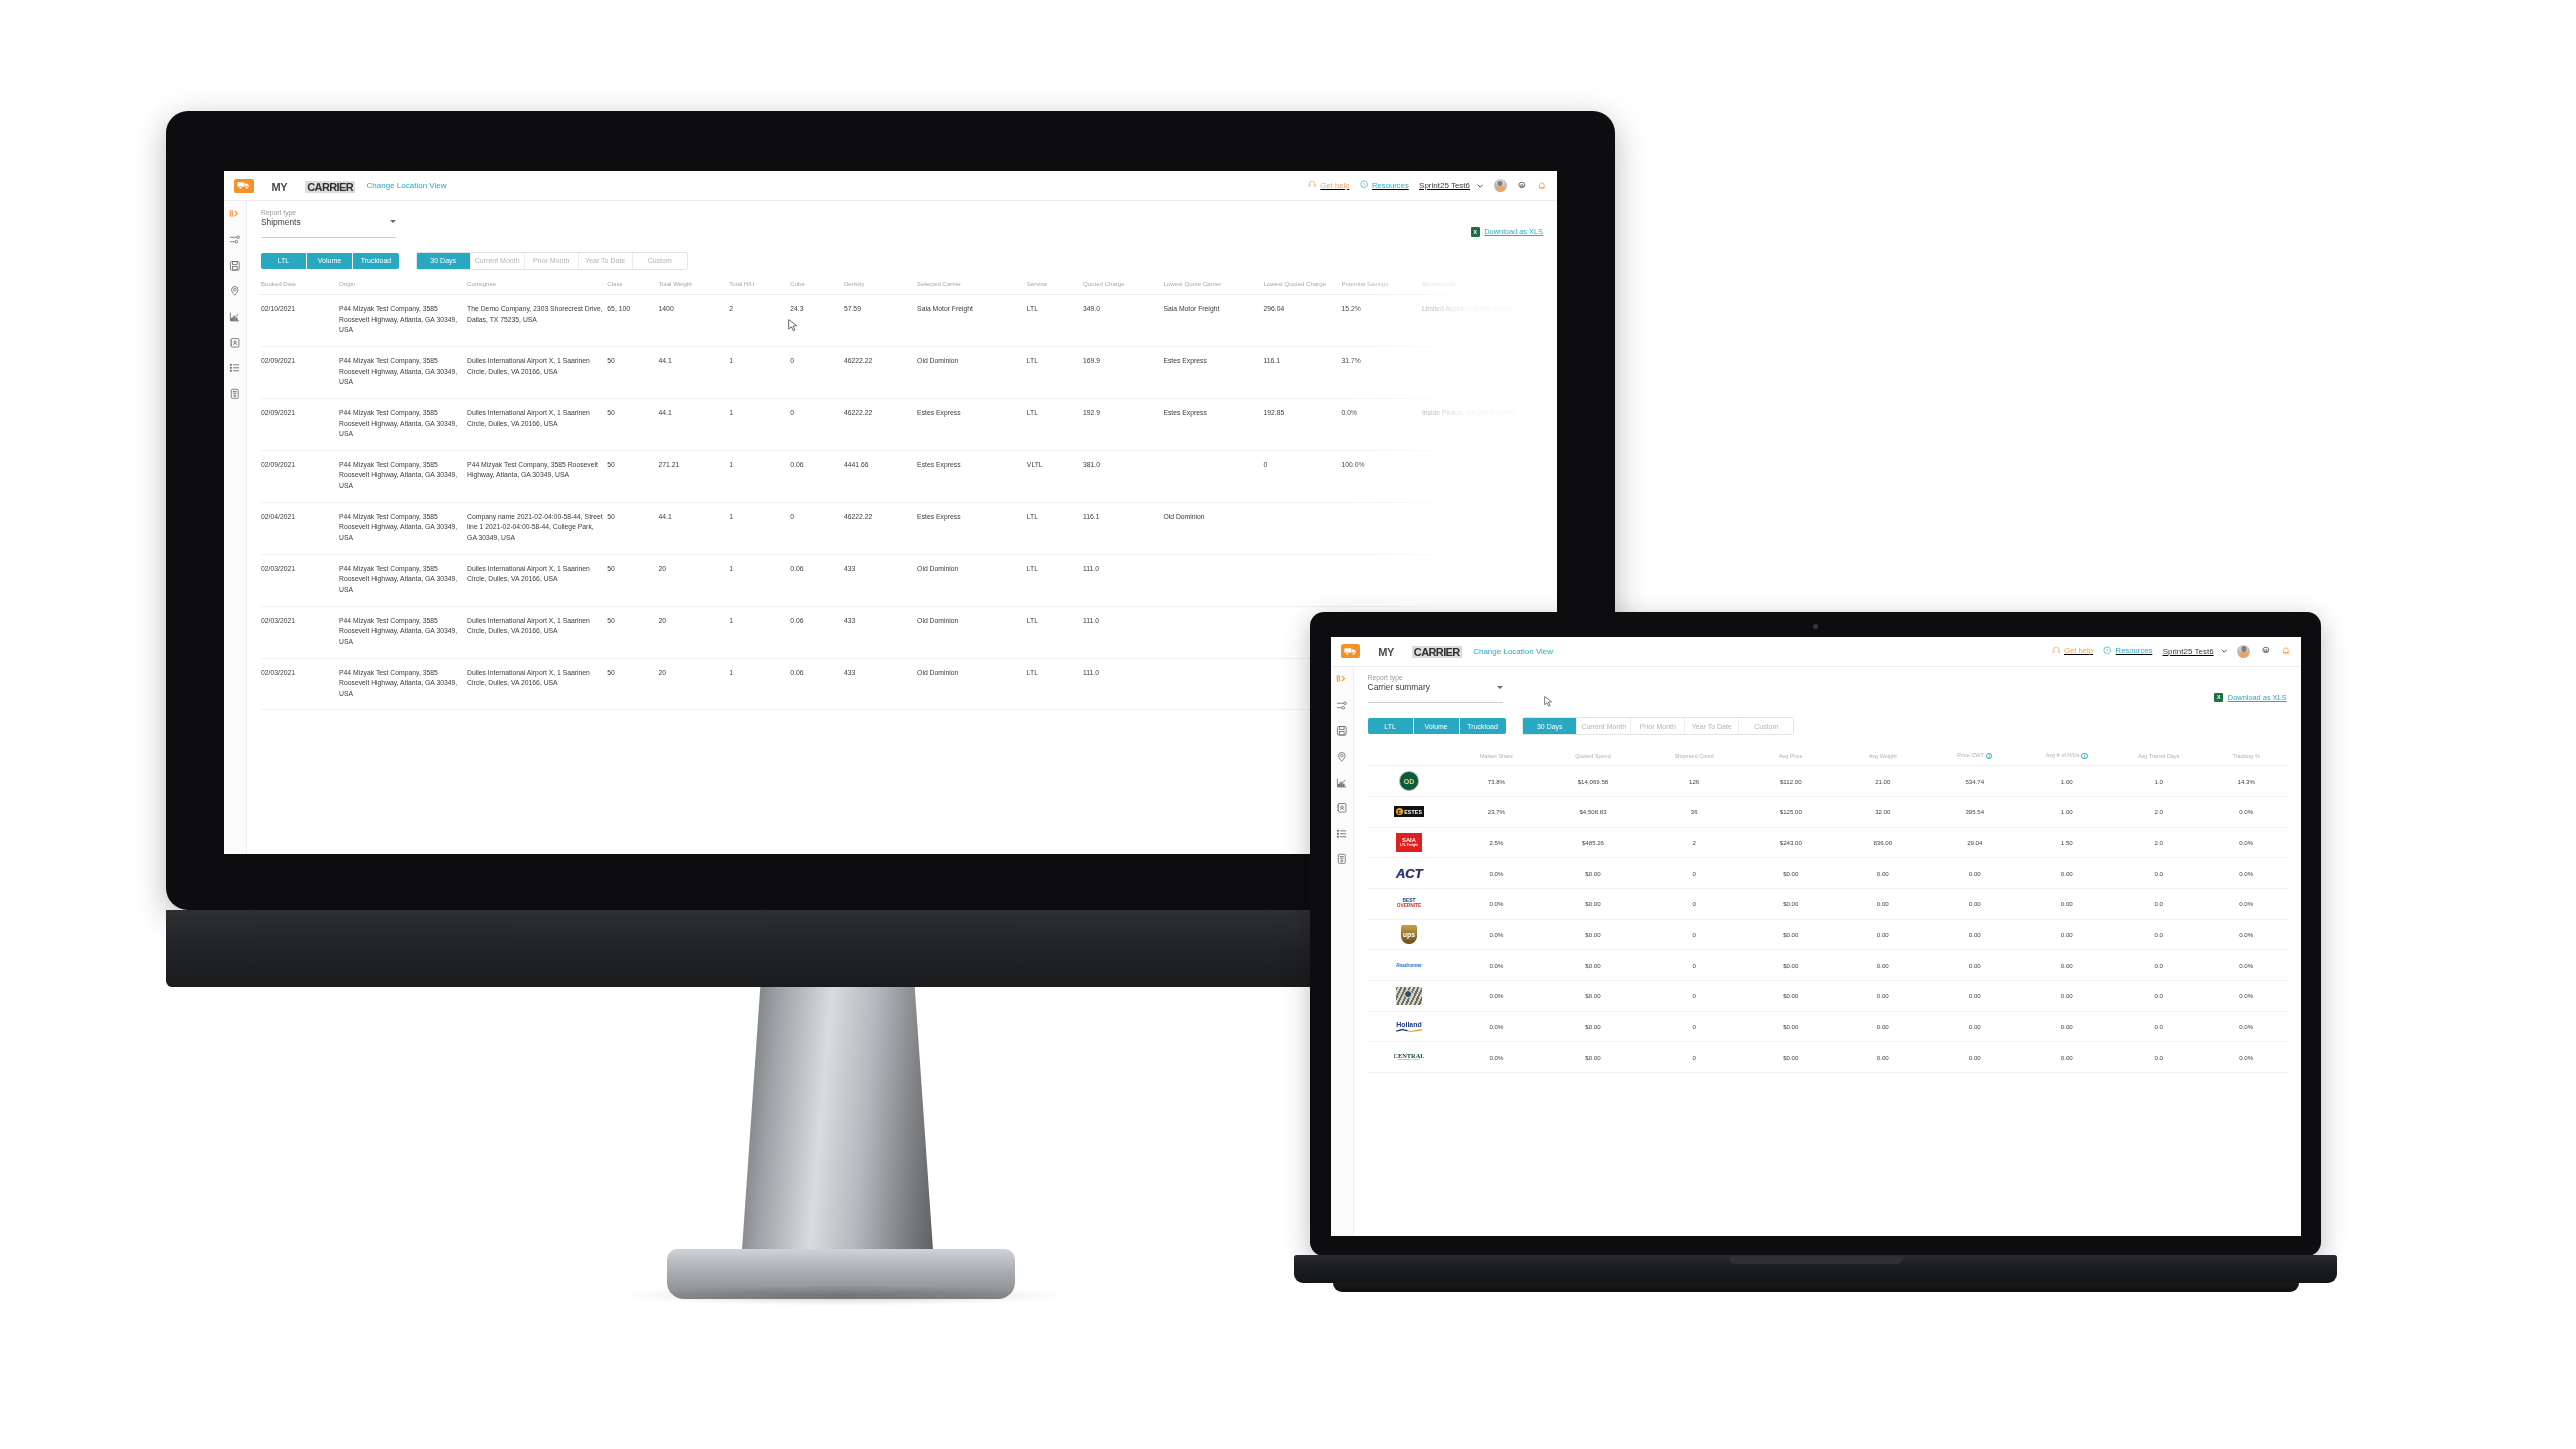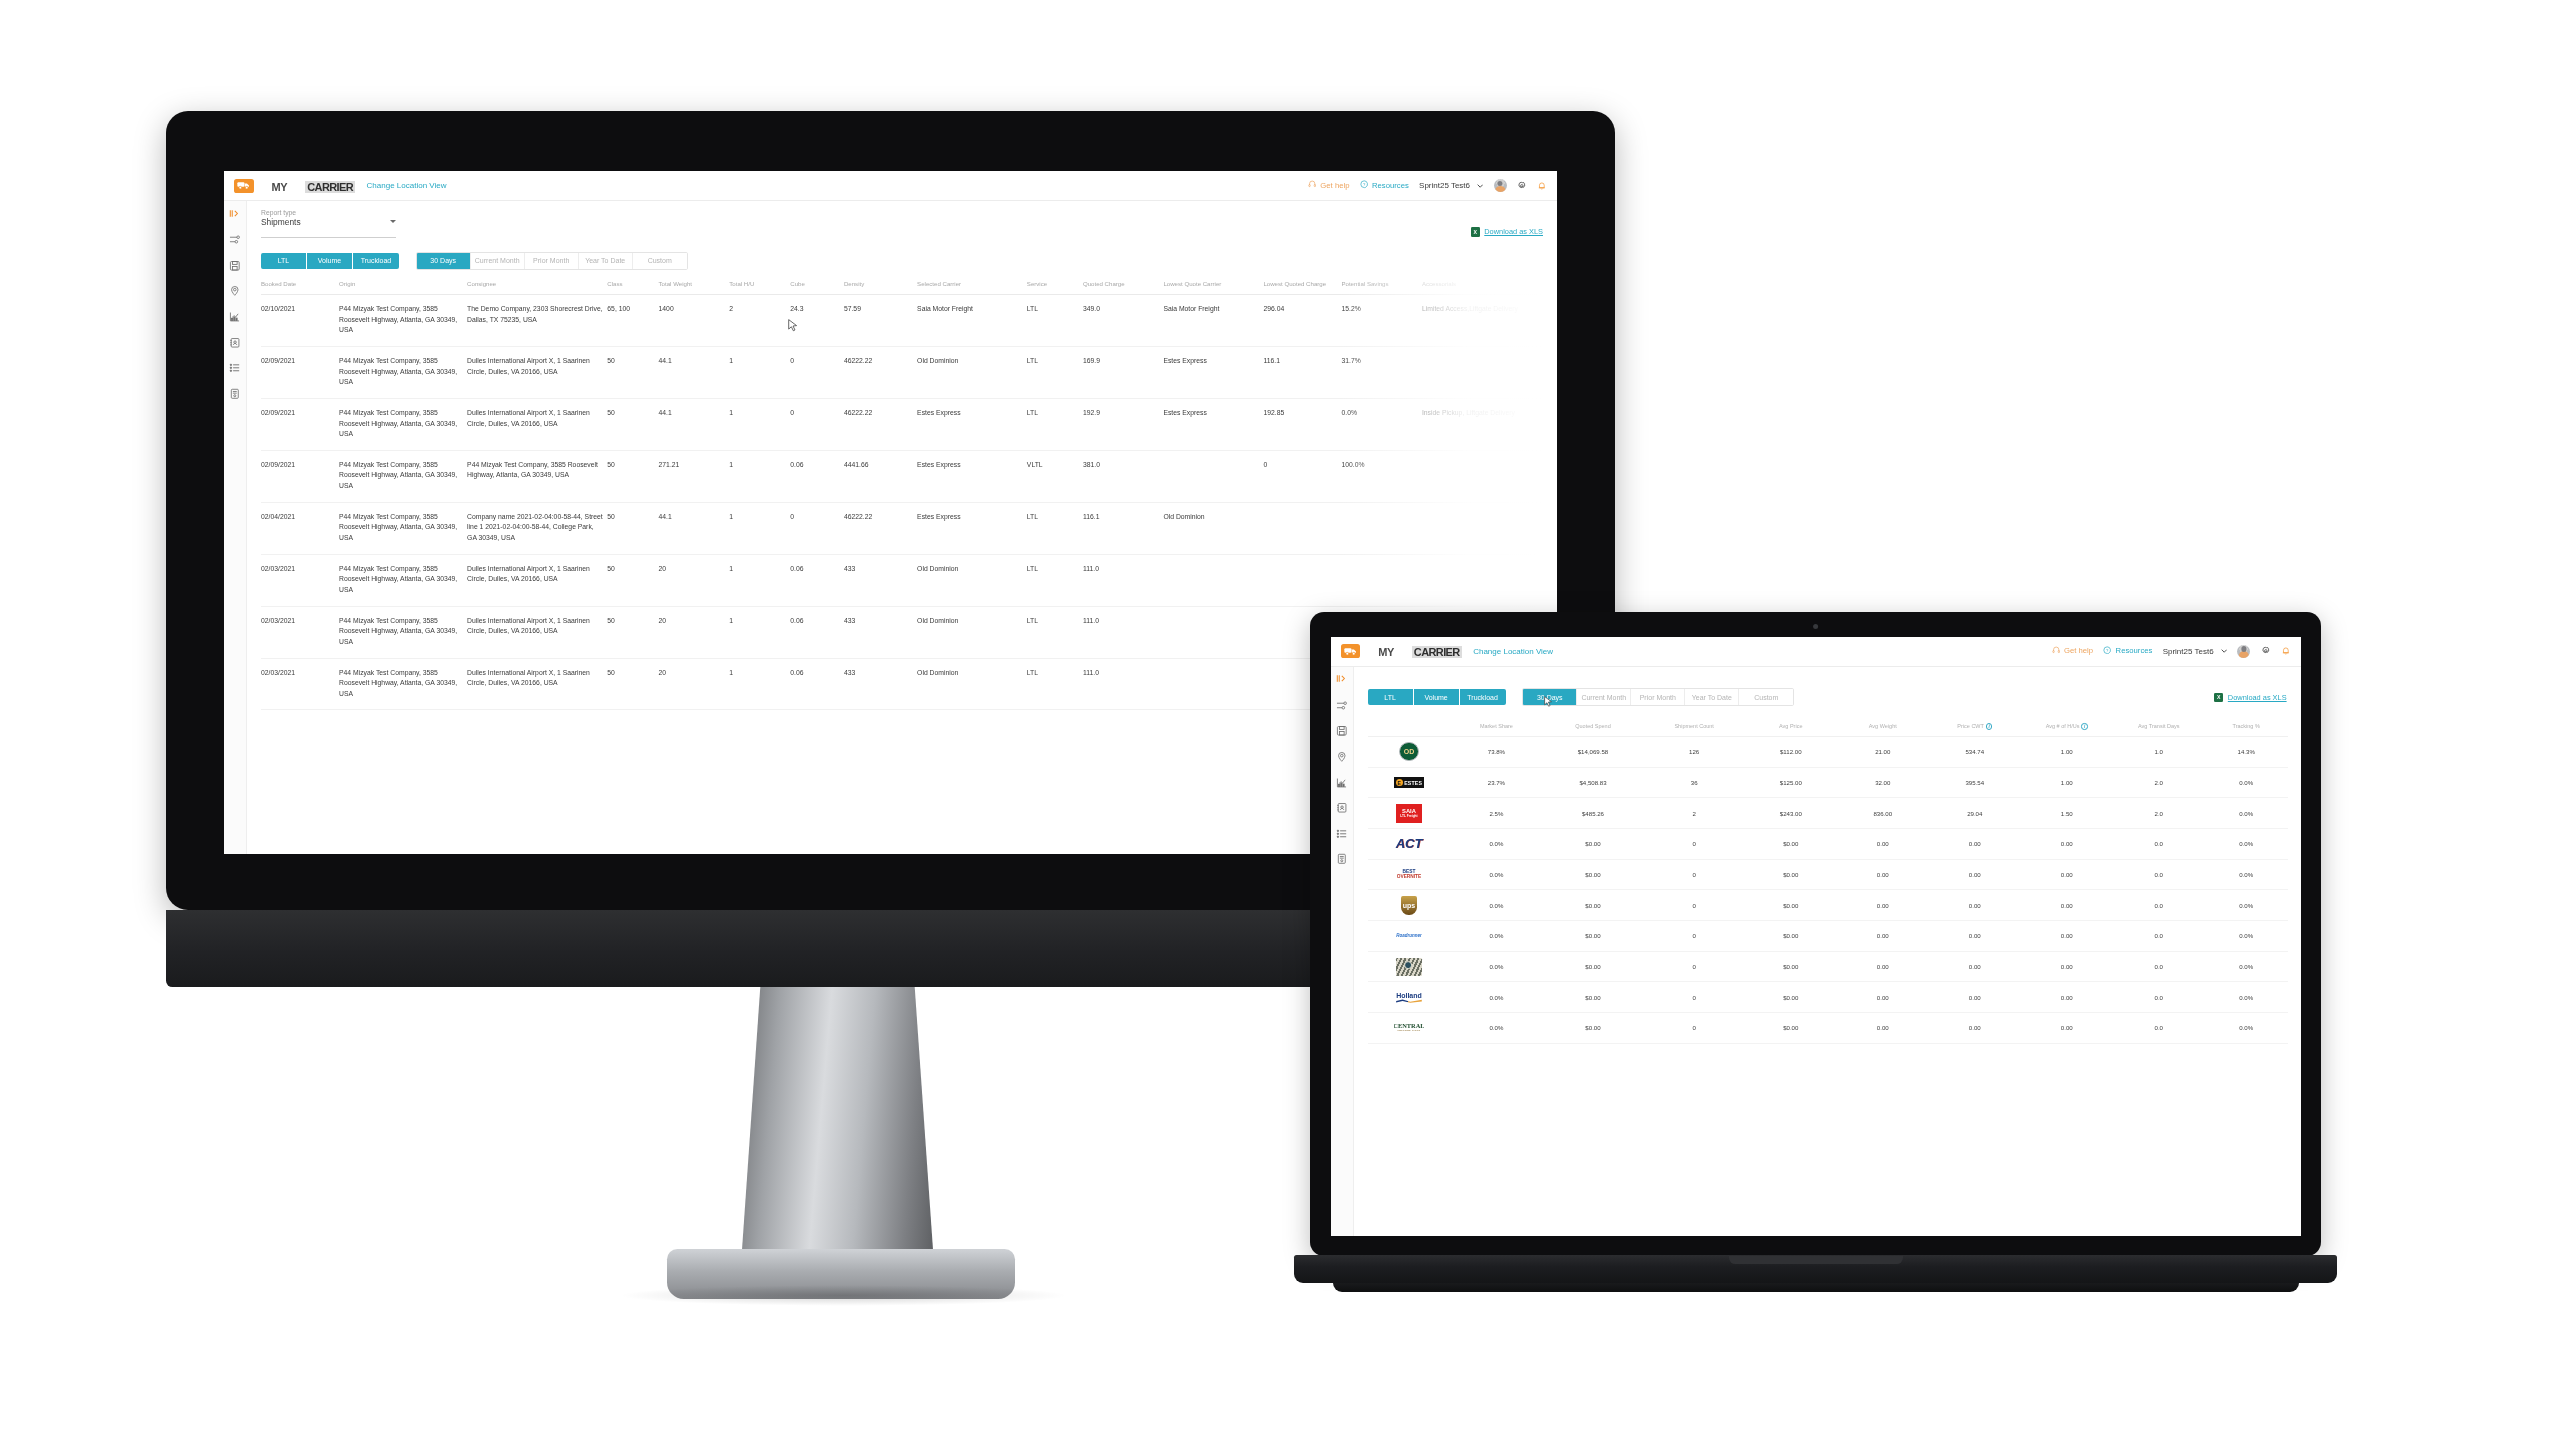--- a/index.html
+++ b/index.html
@@ -99,21 +99,21 @@
     width: 19.3px; height: 14px; border-radius: 2.6px;
     background:#f3922b; display:flex; align-items:center; justify-content:center;
   }
   .brand-mark svg { display:block; }
   .brand-my { font-weight: 800; font-size: 11px; color:#4a4a4a; letter-spacing:-0.4px; }
   .brand-carrier {
     font-weight: 900; font-size: 11px; color:#2f2f2f; letter-spacing:-0.6px;
     background:#dcdcdc; padding: 0 1.9px;
   }
   .loc-link { margin-left: 11.6px; color:#28a9c4; font-size:8px; }
-  .top-right { margin-left:auto; display:flex; align-items:center; gap:10.3px; }
+  .top-right { margin-left:auto; display:flex; align-items:center; gap:10.3px;text-decoration:underline; }
   .top-item { display:flex; align-items:center; gap:3.9px; font-size:7.7px; }
   .top-item.help { color:#eda45f; }
   .top-item.res { color:#28a9c4; }
   .user-name { font-size:8px; color:#3b3b3b; display:flex; align-items:center; gap:7px; }
   .avatar {
     width:13px; height:13px; border-radius:50%;
     background:radial-gradient(circle at 50% 32%, #cfcfcf 0 38%, #b9bcc0 38% 100%);
     position:relative; overflow:hidden;
   }
   .avatar::after{
@@ -670,20 +670,27 @@
                     <path d="M6.4 4.4h9.4M6.4 9h9.4M6.4 13.6h9.4"></path>
                   </svg></span>
               <span class="sb-icon"><svg width="11.6" height="11.6" viewBox="0 0 18 18" fill="none" stroke="#6d6d6d" stroke-width="1.3">
                     <rect x="3.6" y="2" width="10.8" height="14" rx="1.4"></rect>
                     <path d="M6 5.4h6M6 8h6"></path>
                     <circle cx="9" cy="12" r="1.6"></circle>
                   </svg></span>
             </div>
 
             <div class="content">
+              <div>
+                <div class="rt-label">Report type</div>
+                <div class="rt-select">
+                  <span class="rt-value">Carrier summary</span>
+                  <span class="caret"></span>
+                </div>
+              </div>
 
               <div class="dl-row">
                 <span class="xls-badge">X</span>
                 <span class="dl-link">Download as XLS</span>
               </div>
 
               <div class="filters">
                 <div class="seg" id="l-mode">
                     <div class="pill">LTL</div>
                     <div class="pill">Volume</div>

